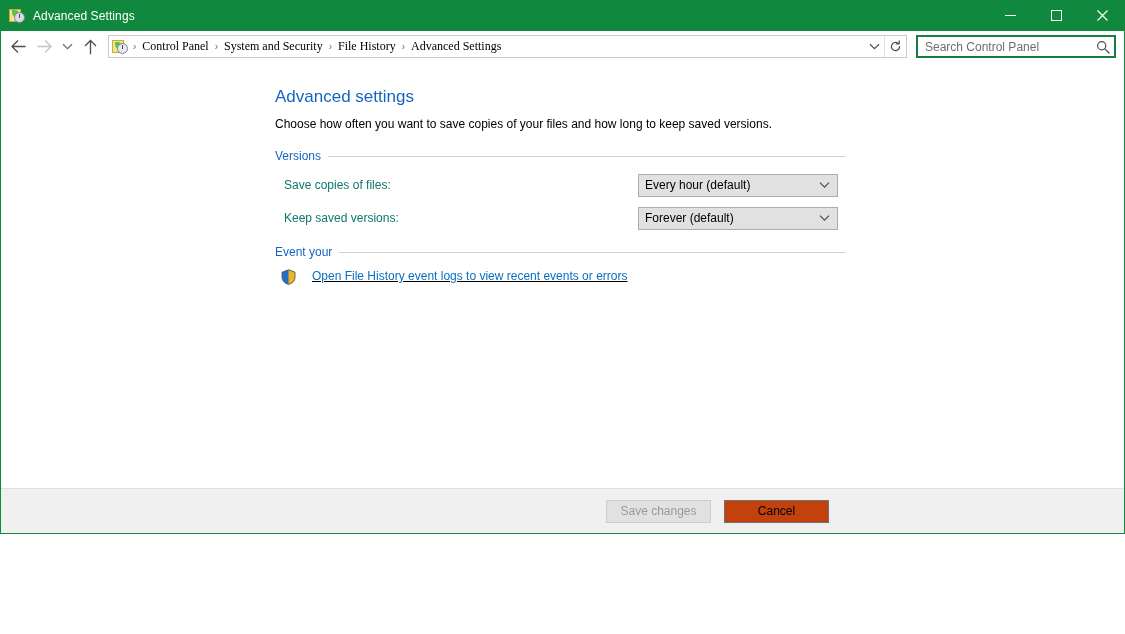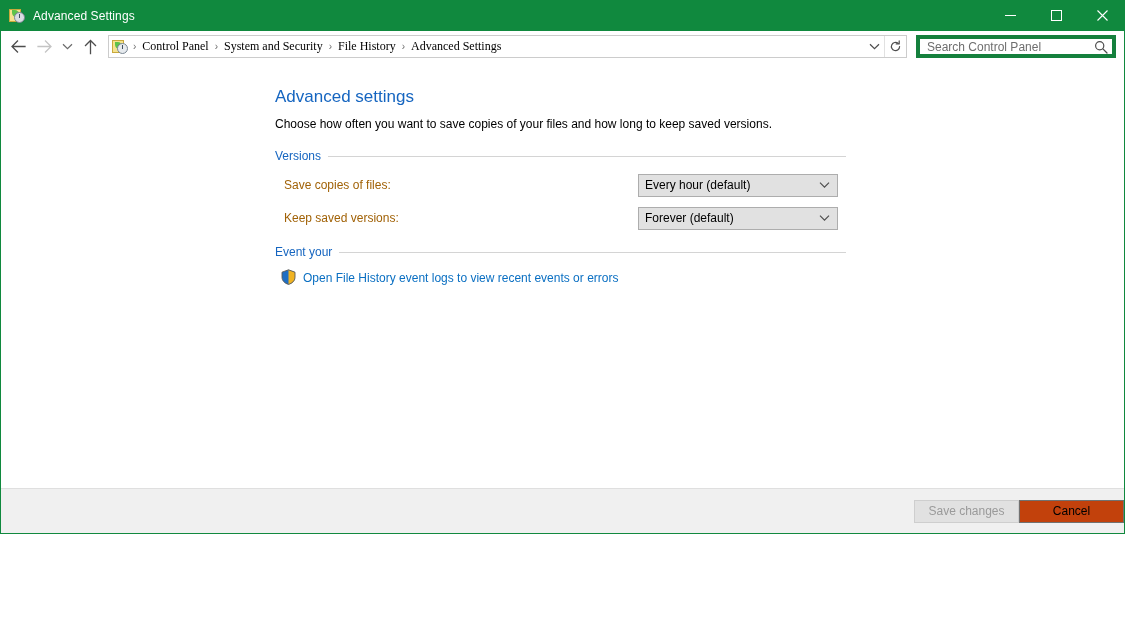--- a/index.html
+++ b/index.html
@@ -177,21 +177,21 @@
   .addr-chevron, .addr-refresh {
     width: 20px; height: 21px;
     display: flex; align-items: center; justify-content: center;
   }
   .addr-refresh { border-left: 1px solid #e1e1e1; width: 22px; }
 
   .searchbox {
     width: 200px;
     height: 23px;
     margin-left: 9px;
-    border: 4px solid #15803d;
+    border: 2px solid #15803d;
     background: #ffffff;
     display: flex;
     align-items: center;
     flex: 0 0 auto;
   }
   .searchbox input {
     flex: 1 1 auto;
     border: none;
     outline: none;
     font-family: "Liberation Sans", sans-serif;
@@ -261,21 +261,21 @@
 
   .field-row {
     display: flex;
     align-items: center;
     height: 24px;
     margin-bottom: 9px;
     padding-left: 9px;
   }
   .field-label {
     font-size: 12px;
-    color: #a16207;
+    color: #0f766e;
     width: 354px;
     flex: 0 0 auto;
     white-space: nowrap;
   }
   .combo {
     width: 200px;
     height: 23px;
     background: #e1e1e1;
     border: 1px solid #adadad;
     display: flex;
@@ -302,41 +302,44 @@
   .link {
     font-size: 12px;
     color: #0a6fc2;
     text-decoration: none;
     cursor: pointer;
     white-space: nowrap;
   }
 
   .link-row {
     display: flex;
-    align-items: flex-end;
-    gap: 7px;
+    align-items: flex-start;
+    gap: 16px;
     padding-left: 6px;
+    text-decoration: underline;
   }
 
   .shield {
     width: 15px; height: 16px;
     flex: 0 0 auto;
   }
 
   .section-block { margin-bottom: 15px; }
 
   
   .footer {
     flex: 0 0 auto;
     height: 45px;
     background: #f0f0f0;
     border-top: 1px solid #dfdfdf;
     display: flex;
     align-items: center;
     justify-content: flex-end;
+    padding-right: 295px;
+    gap: 13px;
   }
   .btn {
     height: 23px;
     min-width: 105px;
     padding: 0 10px;
     font-family: "Liberation Sans", sans-serif;
     font-size: 12px;
     background: #c2410c;
     border: 1px solid #adadad;
     color: #000;

